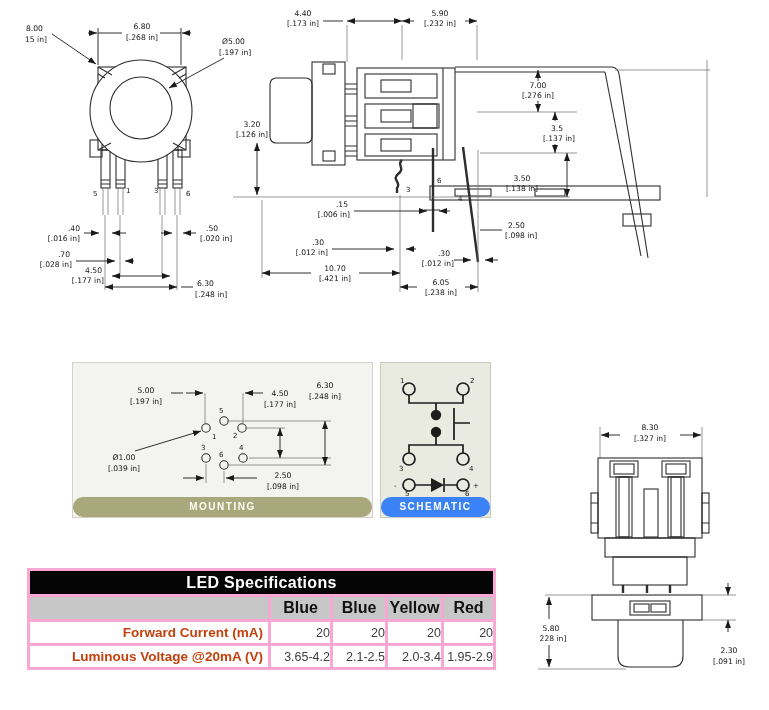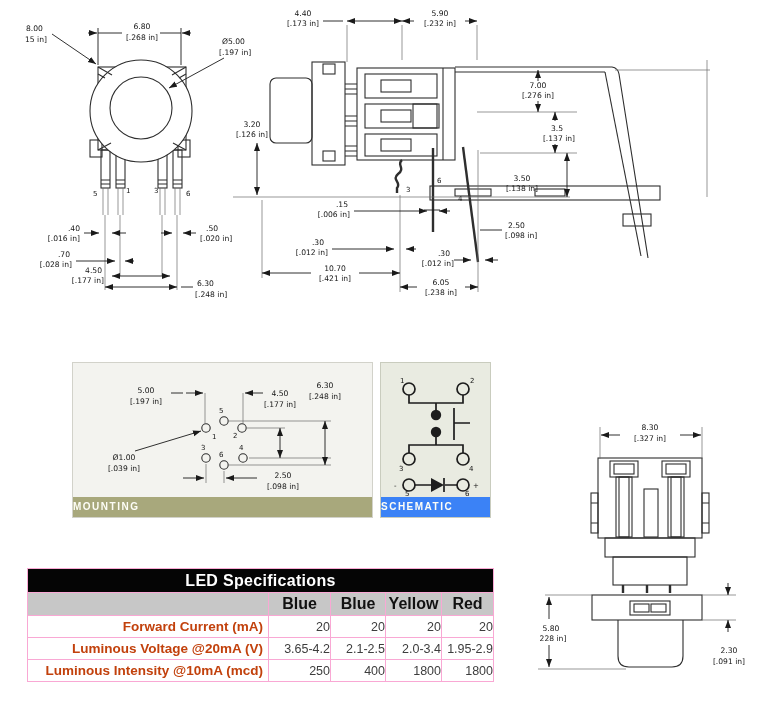--- a/index.html
+++ b/index.html
@@ -12,27 +12,27 @@
   .dimln{stroke:#1a1a1a;stroke-width:.9;fill:none;}
   .dim{font-family:"DejaVu Sans",sans-serif;font-size:7.6px;fill:#141414;text-anchor:middle;}
   .dim.start{text-anchor:start;} .dim.end{text-anchor:end;}
   .pin{font-family:"DejaVu Sans",sans-serif;font-size:7px;fill:#141414;}
   .sch{stroke:#1d1d1d;stroke-width:1.7;fill:none;}
   .schf{fill:#1d1d1d;stroke:none;}
   .panel{position:absolute;box-sizing:border-box;}
   #mounting-panel{left:72px;top:362px;width:301px;height:156px;background:#f3f3ef;border:1px solid #d2d2ca;}
   #schematic-panel{left:380px;top:362px;width:111px;height:156px;background:#e9ebe1;border:1px solid #c9ccbe;}
   .panel-footer{position:absolute;left:0;bottom:0;width:100%;height:20px;line-height:20px;
-    text-align:left;color:#fdfdf6;font-weight:bold;font-size:10px;letter-spacing:1.5px;
-    font-family:"Liberation Sans",sans-serif;}
+    text-align:center;color:#fdfdf6;font-weight:bold;font-size:10px;letter-spacing:1.5px;
+    font-family:"Liberation Sans",sans-serif;border-radius:10px;}
   
   #spec-table-wrap{position:absolute;left:27px;top:568px;width:466px;}
   table{border-collapse:collapse;width:466px;table-layout:fixed;
         font-family:"Liberation Sans",sans-serif;}
-  th,td{border:1px solid #f9a8d4;padding:0;height:21px;overflow:hidden;white-space:nowrap;}
+  th,td{border:3px solid #f9a8d4;padding:0;height:21px;overflow:hidden;white-space:nowrap;}
   tr.title-row th{background:#050505;color:#fff;font-size:16px;font-weight:bold;height:23px;letter-spacing:.3px;}
   tr.head-row th{background:#c7c7c7;color:#111;font-size:16px;font-weight:bold;text-align:center;height:22px;}
   td.rowlabel{font-size:13.5px;font-weight:bold;text-align:right;padding-right:5px;color:#c2410c;}
   td.val{font-size:12.5px;text-align:right;color:#3d3d3d;}
 </style>
 </head>
 <body>
 
 <svg id="front-svg" style="left:0;top:0" width="262" height="310" viewBox="0 0 262 310">
   <defs>
@@ -429,22 +429,15 @@
         <td class="val">20</td>
         <td class="val">20</td>
       </tr>
       <tr>
         <td class="rowlabel">Luminous Voltage @20mA (V)</td>
         <td class="val">3.65-4.2</td>
         <td class="val">2.1-2.5</td>
         <td class="val">2.0-3.4</td>
         <td class="val">1.95-2.9</td>
       </tr>
-      <tr>
-        <td class="rowlabel">Luminous Intensity @10mA (mcd)</td>
-        <td class="val">250</td>
-        <td class="val">400</td>
-        <td class="val">1800</td>
-        <td class="val">1800</td>
-      </tr>
     </tbody>
   </table>
 </div>
 
 </body></html>

